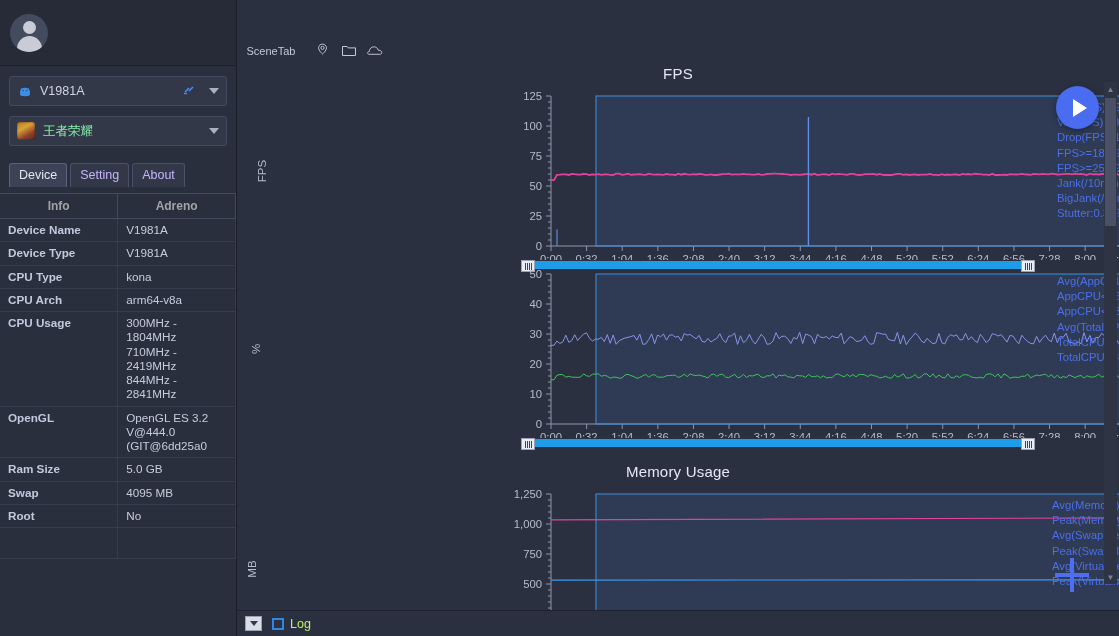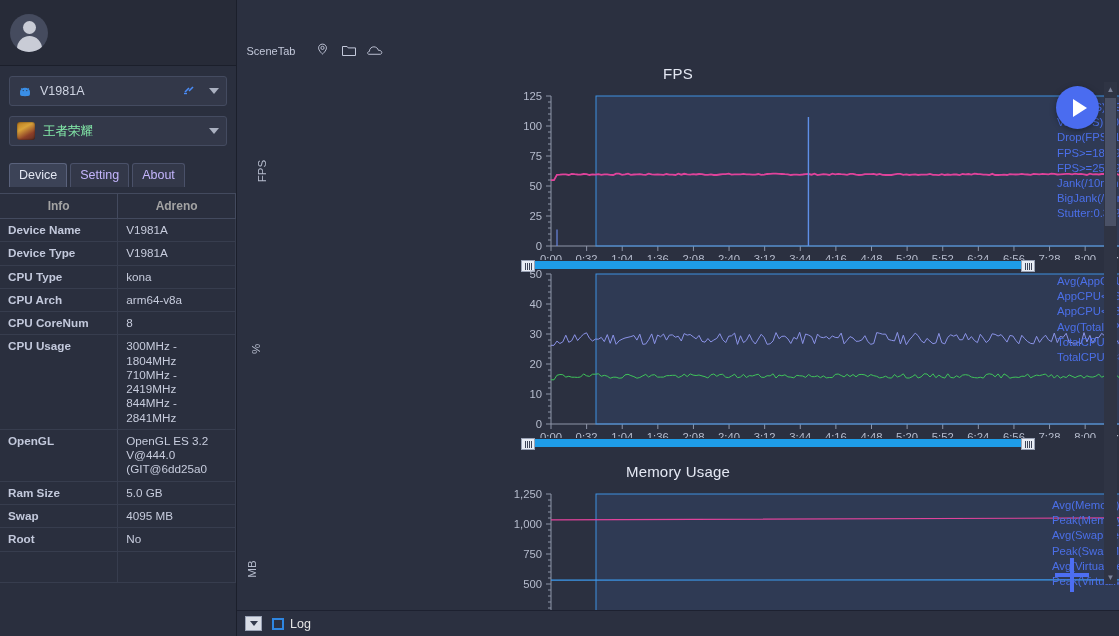--- a/index.html
+++ b/index.html
@@ -100,21 +100,21 @@
   .vscroll .arr.up{top:0;}.vscroll .arr.dn{bottom:0;}
 
   .statusbar{height:25px;flex:0 0 25px;background:#2b3040;border-top:1px solid #1d2130;
              display:flex;align-items:center;padding-left:8px;gap:10px;}
   .sqbtn{width:17px;height:15px;background:#d9dde6;border:1px solid #9aa2b5;display:flex;
          align-items:center;justify-content:center;box-sizing:border-box;}
   .sqbtn i{width:0;height:0;border-left:4px solid transparent;border-right:4px solid transparent;
            border-top:5px solid #333a4c;}
   .logwrap{display:flex;align-items:center;gap:6px;}
   .chk{width:12px;height:12px;border:2px solid #2f86e0;box-sizing:border-box;}
-  .logtxt{font-size:12.5px;color:#e5e5e5;}
+  .logtxt{font-size:12.5px;color:#bef264;}
 
   .stat{font-size:11.3px;fill:#4b6fe8;font-family:"Liberation Sans",sans-serif;}
   .axtxt{font-size:11.3px;fill:#b6bccd;font-family:"Liberation Sans",sans-serif;}
   .legtxt{font-size:10.5px;fill:#b8becf;font-family:"Liberation Sans",sans-serif;}
   .valtxt{font-size:11.5px;font-family:"Liberation Sans",sans-serif;}
 </style>
 </head>
 <body>
 
 <div id="app">
@@ -180,24 +180,20 @@
               <td class="k">Device Type</td>
               <td>V1981A</td>
             </tr>
             <tr>
               <td class="k">CPU Type</td>
               <td>kona</td>
             </tr>
             <tr>
               <td class="k">CPU Arch</td>
               <td>arm64-v8a</td>
-            </tr>
-            <tr>
-              <td class="k">CPU CoreNum</td>
-              <td>8</td>
             </tr>
             <tr>
               <td class="k">CPU Usage</td>
               <td>300MHz - 1804MHz<br>710MHz - 2419MHz<br>844MHz - 2841MHz</td>
             </tr>
             <tr>
               <td class="k">OpenGL</td>
               <td>OpenGL ES 3.2<br>V@444.0<br>(GIT@6dd25a0</td>
             </tr>
             <tr>

